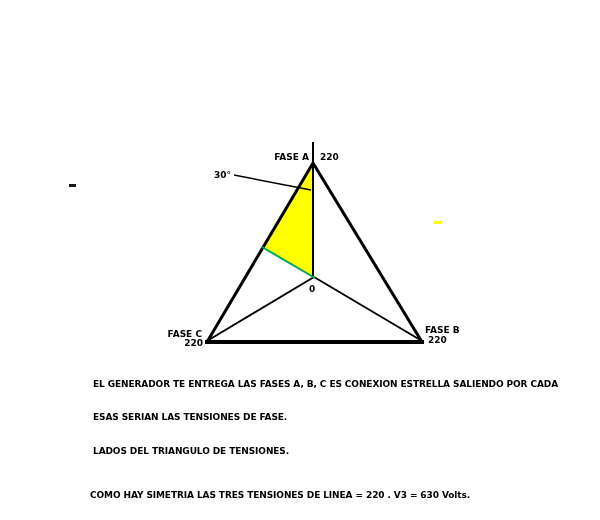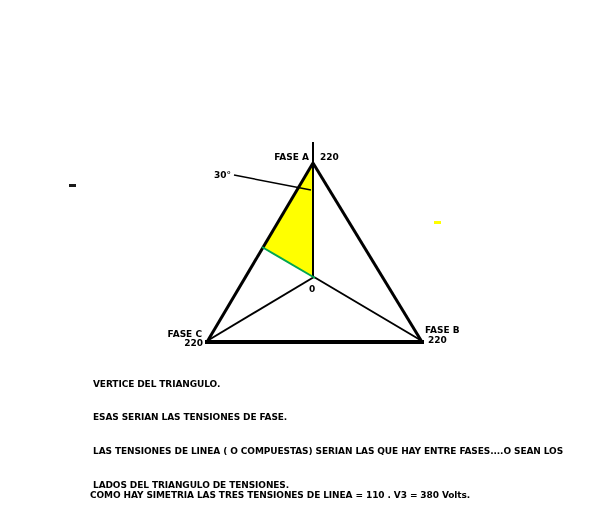--- a/index.html
+++ b/index.html
@@ -55,27 +55,26 @@
     <text x="309" y="292" class="lbl">0</text>
 
     <text x="202" y="337" text-anchor="end" class="lbl">FASE C</text>
     <text x="203" y="346" text-anchor="end" class="lbl">220</text>
 
     <text x="425" y="333" class="lbl">FASE B</text>
     <text x="428" y="343" class="lbl">220</text>
   </svg>
 
   <div id="p1" class="para">
-    <div>VERTICE DEL TRIANGULO.</div>
+    <div>EL GENERADOR TE ENTREGA LAS FASES A, B, C ES CONEXION ESTRELLA SALIENDO POR CADA</div>
     <div>ESAS SERIAN LAS TENSIONES DE FASE.</div>
-    <div>LAS TENSIONES DE LINEA ( O COMPUESTAS) SERIAN LAS QUE HAY ENTRE FASES....O SEAN LOS</div>
     <div>LADOS DEL TRIANGULO DE TENSIONES.</div>
   </div>
 
   <div id="p2" class="para">
     
   </div>
 
   <div id="p3" class="para">
-    <div>COMO HAY SIMETRIA LAS TRES TENSIONES DE LINEA = 110 . V3 = 380 Volts.</div>
+    <div>COMO HAY SIMETRIA LAS TRES TENSIONES DE LINEA = 220 . V3 = 630 Volts.</div>
   </div>
 
 </div>
 
 </body></html>

